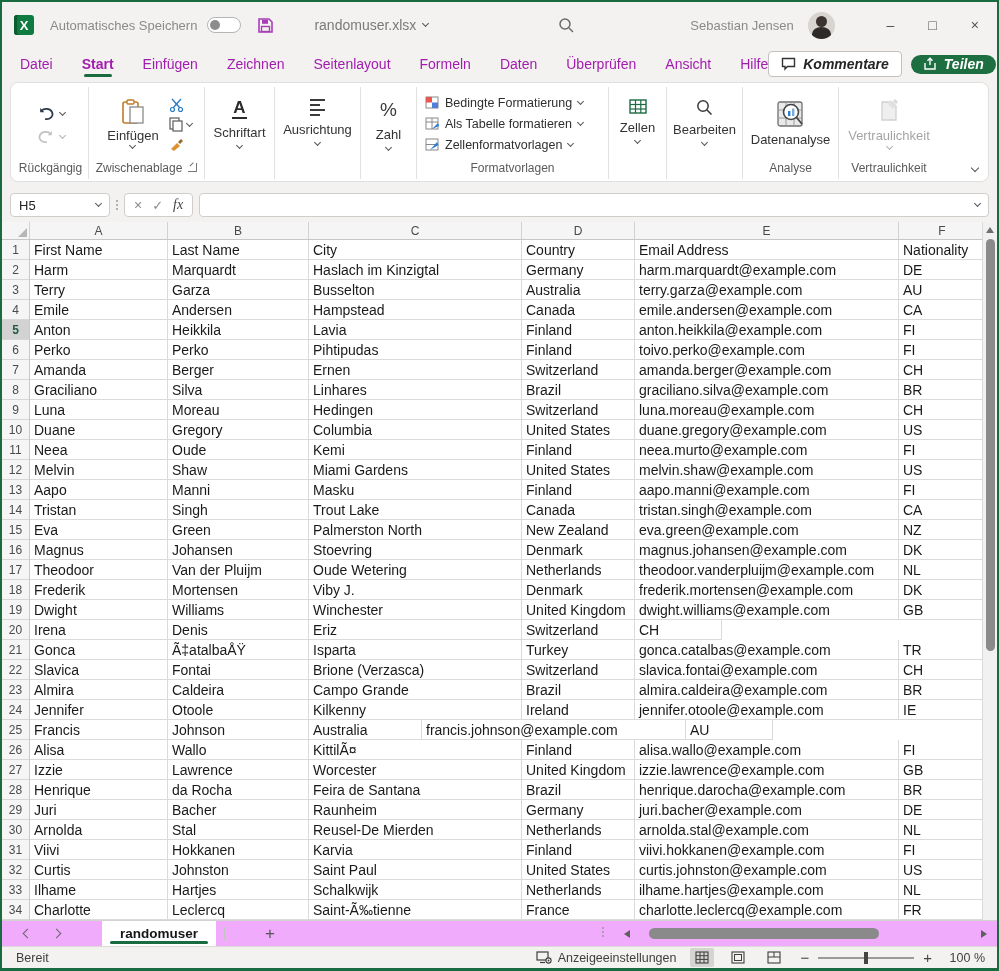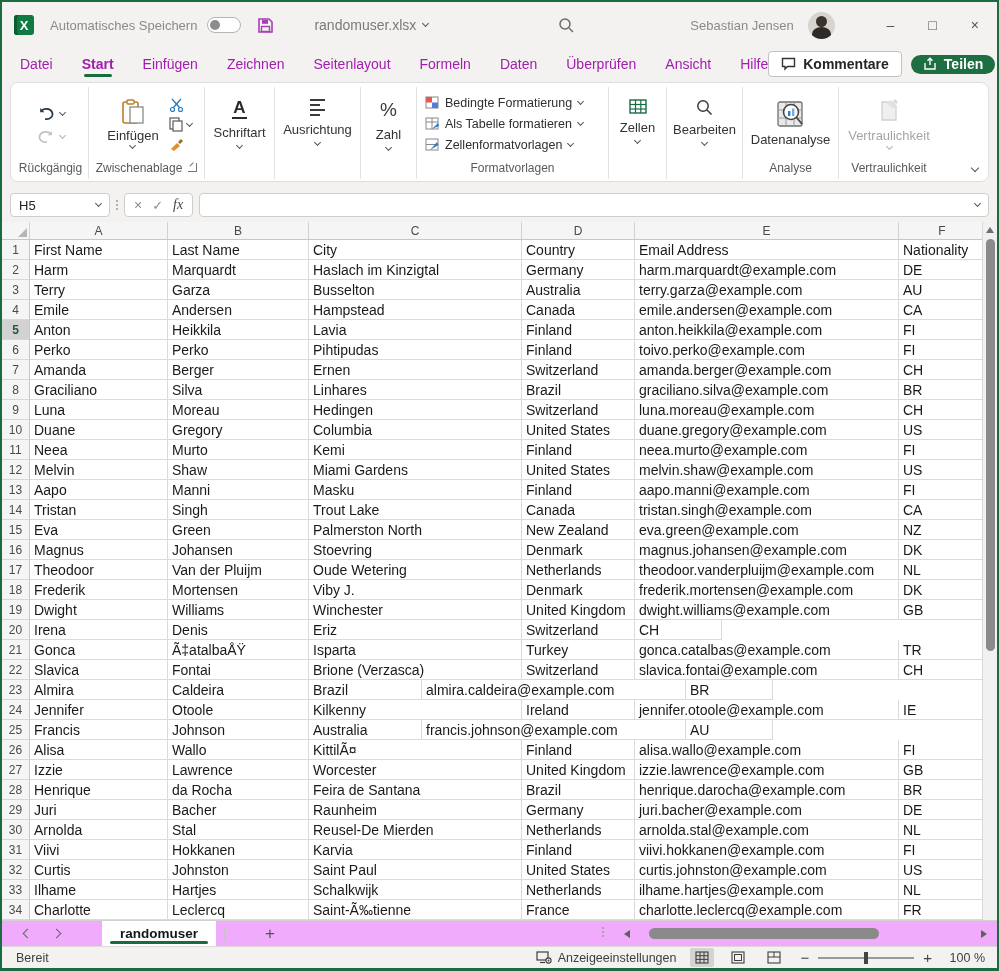--- a/index.html
+++ b/index.html
@@ -22,21 +22,21 @@
   .avatar::before { content:""; position:absolute; left:8px; top:4px; width:11px; height:11px; border-radius:50%; background:#3a332e; }
   .avatar::after { content:""; position:absolute; left:4px; top:15px; width:19px; height:14px; border-radius:50% 50% 0 0; background:#2e2a27; }
   .wbtns { margin-left:auto; display:flex; align-items:center; gap:34px; color:#555; font-size:14px; padding-right:8px; }
   .wbtns span { cursor:default; }
   
   .menubar { height:32px; display:flex; align-items:center; padding:0 12px 0 18px; background:#f3f2f1; }
   .mtabs { display:flex; gap:29px; font-size:14px; color:#a21caf; height:100%; align-items:center; }
   .mtab { position:relative; height:100%; display:flex; align-items:center; cursor:default; }
   .mtab.active { font-weight:bold; }
   .mtab.active::after { content:""; position:absolute; left:2px; right:2px; bottom:3px; height:3px; border-radius:2px; background:#1a6b40; }
-  .mright { margin-left:auto; display:flex; gap:9px; align-items:center; }
+  .mright { margin-left:auto; display:flex; gap:9px; align-items:center;font-style:italic; }
   .btn-comments { display:flex; align-items:center; gap:7px; background:#fff; border:1px solid #c3c1bf; border-radius:4px; height:26px; padding:0 12px; font-size:14px; font-weight:bold; color:#252525; }
   .btn-share { display:flex; align-items:center; gap:7px; background:#1d6f42; color:#fff; border-radius:12px; height:19px; padding:0 12px; font-size:14px; font-weight:bold; }
   
   .ribbonband { height:108px; padding:2px 8px 6px 8px; }
   .ribbon { background:#fff; border:1px solid #e1dfdd; border-radius:8px; height:100%; display:flex; padding:4px 2px 2px 2px; position:relative; }
   .rgroup { display:flex; flex-direction:column; border-right:1px solid #e3e1df; padding:2px 4px; }
   .rgroup:last-of-type { border-right:none; }
   .rg-content { flex:1; display:flex; align-items:center; justify-content:center; gap:4px; }
   .rg-label { height:19px; font-size:12px; color:#5c5a58; text-align:center; display:flex; align-items:center; justify-content:center; gap:6px; }
   .collapsedbtn { display:flex; flex-direction:column; align-items:center; justify-content:flex-start; padding-top:10px; gap:6px; font-size:13px; color:#333; flex:1; }
@@ -497,21 +497,21 @@
             <div class="cell cw0">Duane</div>
             <div class="cell cw1">Gregory</div>
             <div class="cell cw2">Columbia</div>
             <div class="cell cw3">United States</div>
             <div class="cell cw4">duane.gregory@example.com</div>
             <div class="cell cw5">US</div>
           </div>
           <div class="grid-row">
             <div class="row-h">11</div>
             <div class="cell cw0">Neea</div>
-            <div class="cell cw1">Murto</div>
+            <div class="cell cw1">Oude</div>
             <div class="cell cw2">Kemi</div>
             <div class="cell cw3">Finland</div>
             <div class="cell cw4">neea.murto@example.com</div>
             <div class="cell cw5">FI</div>
           </div>
           <div class="grid-row">
             <div class="row-h">12</div>
             <div class="cell cw0">Melvin</div>
             <div class="cell cw1">Shaw</div>
             <div class="cell cw2">Miami Gardens</div>
@@ -605,20 +605,21 @@
             <div class="cell cw1">Fontai</div>
             <div class="cell cw2">Brione (Verzasca)</div>
             <div class="cell cw3">Switzerland</div>
             <div class="cell cw4">slavica.fontai@example.com</div>
             <div class="cell cw5">CH</div>
           </div>
           <div class="grid-row">
             <div class="row-h">23</div>
             <div class="cell cw0">Almira</div>
             <div class="cell cw1">Caldeira</div>
+            <div class="cell cw2">Campo Grande</div>
             <div class="cell cw3">Brazil</div>
             <div class="cell cw4">almira.caldeira@example.com</div>
             <div class="cell cw5">BR</div>
           </div>
           <div class="grid-row">
             <div class="row-h">24</div>
             <div class="cell cw0">Jennifer</div>
             <div class="cell cw1">Otoole</div>
             <div class="cell cw2">Kilkenny</div>
             <div class="cell cw3">Ireland</div>

